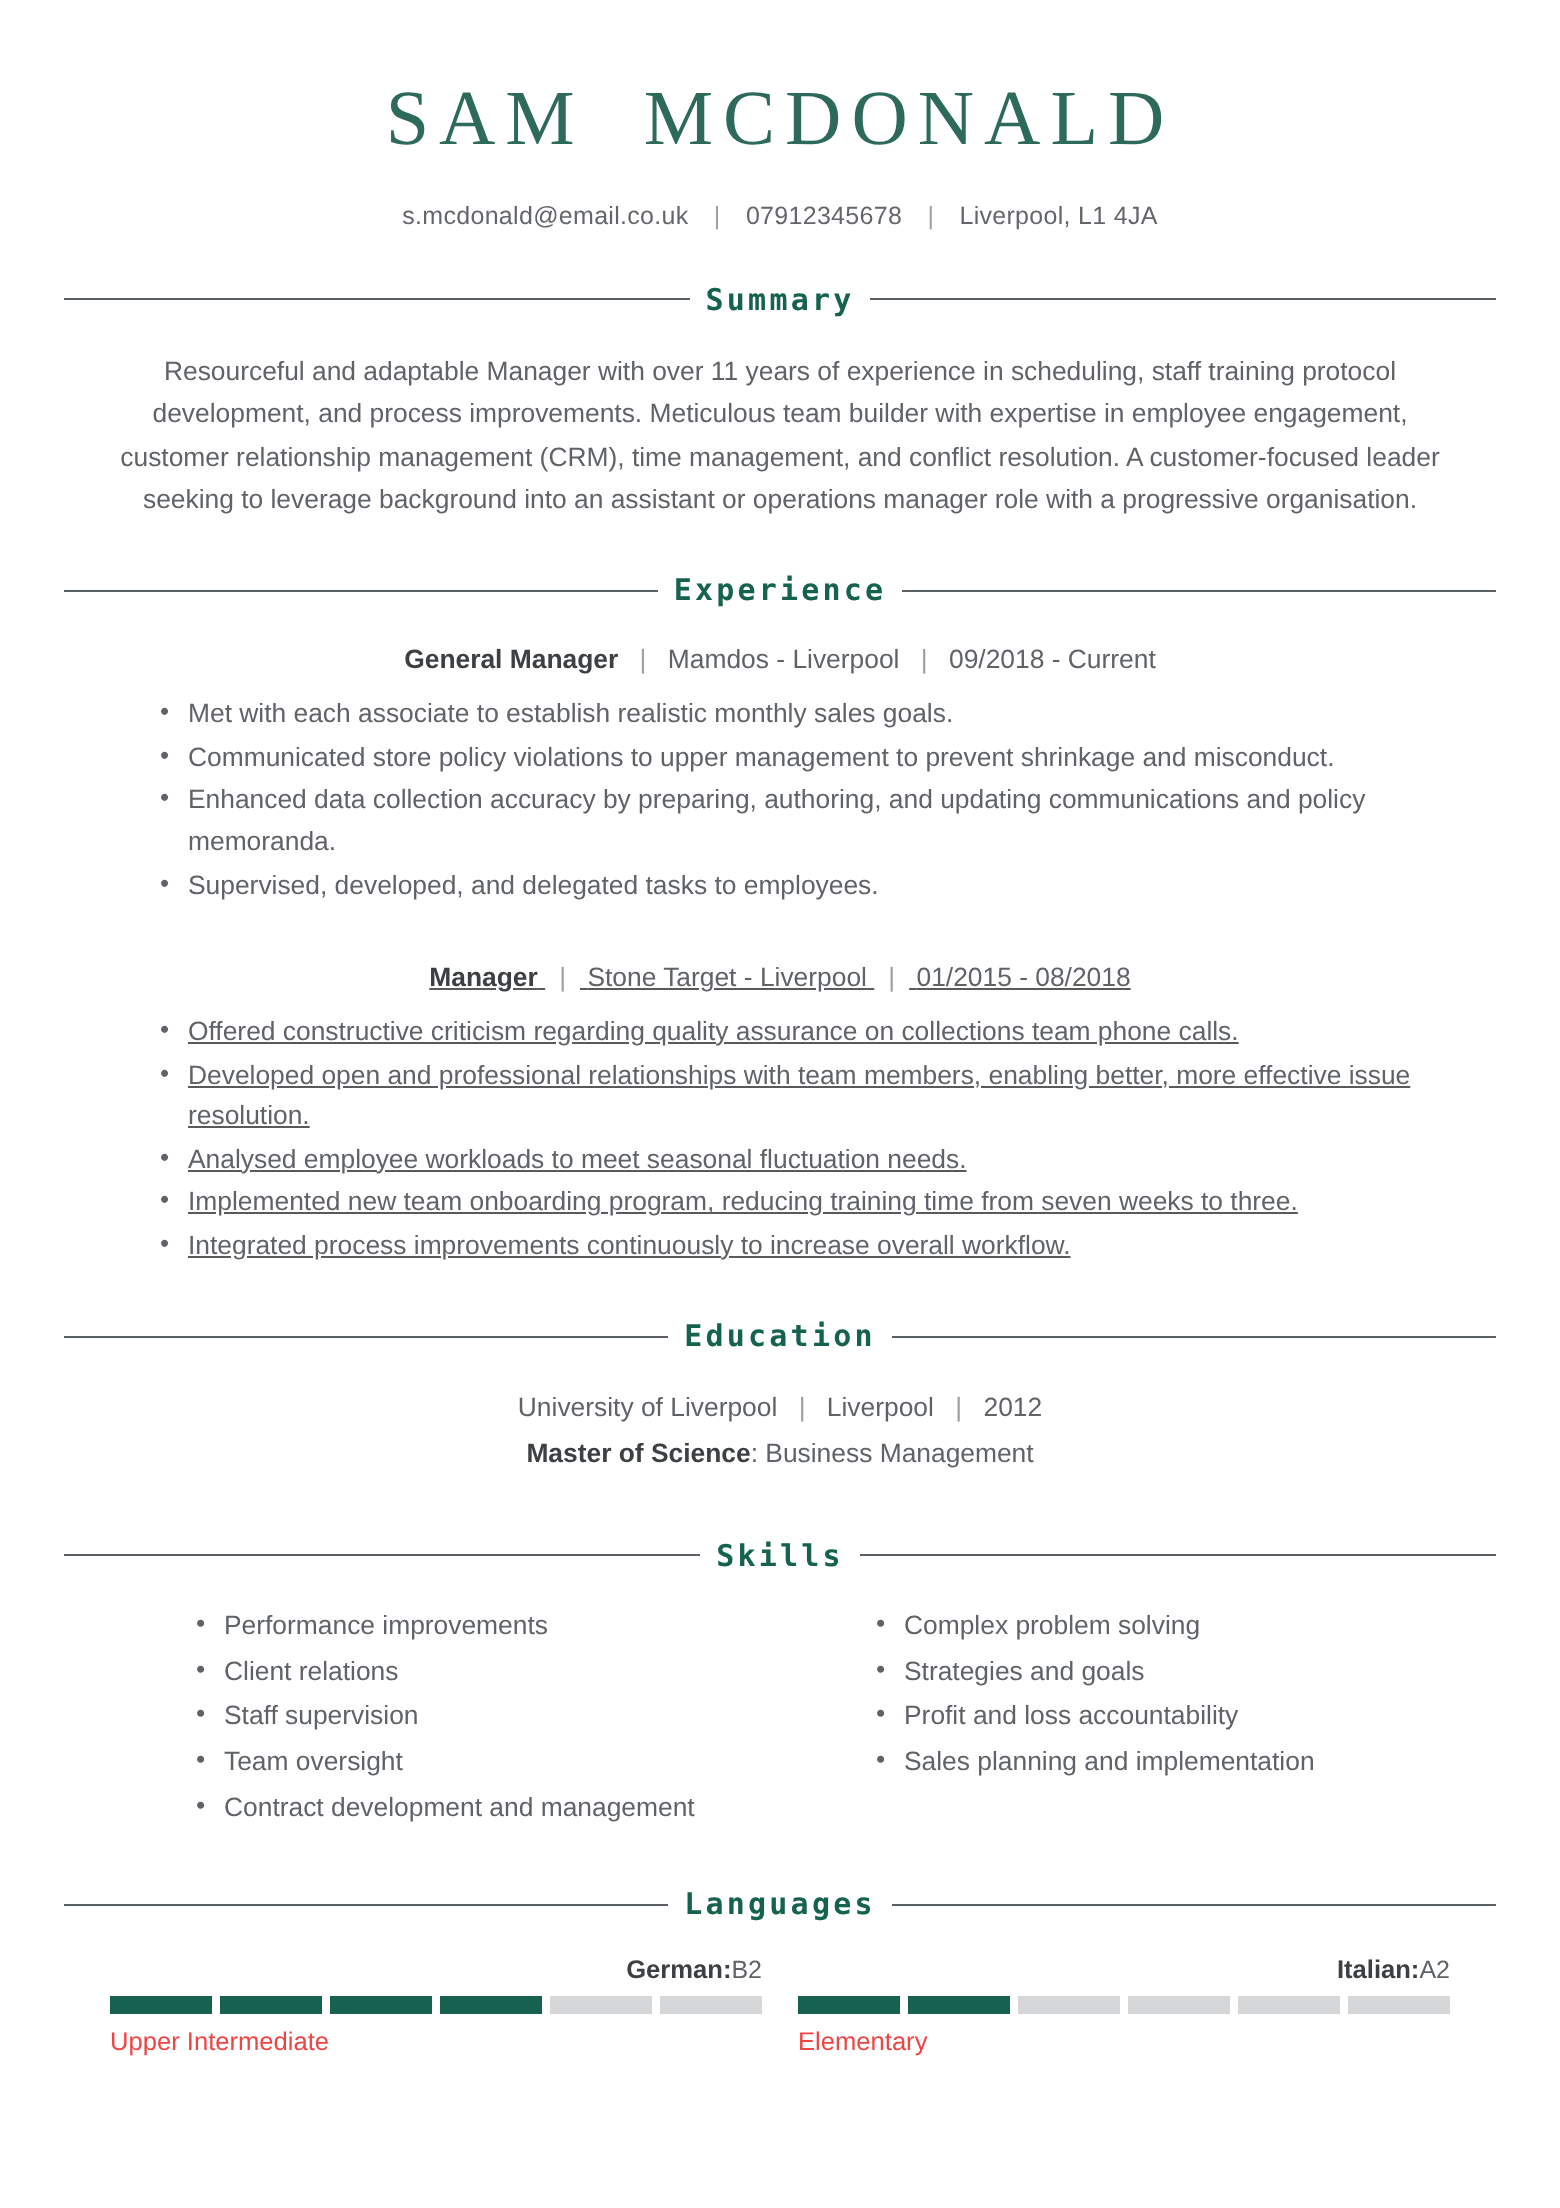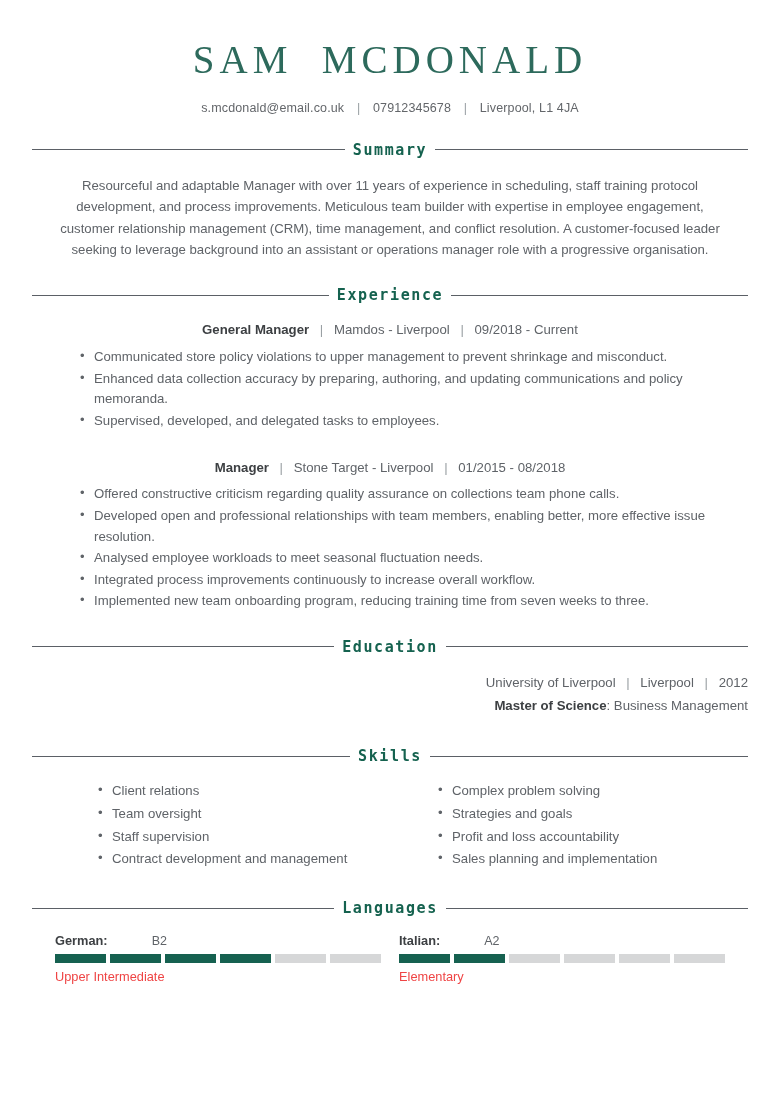--- a/index.html
+++ b/index.html
@@ -122,21 +122,21 @@
     content: "•";
     position: absolute;
     left: 0;
     top: -1px;
     font-size: 13px;
     color: #5f6368;
   }
 
   
   .edu-line {
-    text-align: right;
+    text-align: center;
     font-size: 13.2px;
     color: #5f6368;
     line-height: 1.72;
   }
   .edu-degree strong {
     font-weight: bold;
     color: #3d4043;
   }
 
   
@@ -173,24 +173,23 @@
     display: flex;
     margin-top: 16px;
     padding: 0 23px;
     gap: 18px;
   }
   .lang-block {
     flex: 1 1 50%;
   }
   .lang-top {
     display: flex;
-    justify-content: flex-start;
+    justify-content: flex-end;
     align-items: baseline;
     font-size: 12.8px;
-    gap: 44px;
   }
   .lang-name {
     font-weight: bold;
     color: #3d4043;
   }
   .lang-level-code {
     color: #5f6368;
     font-size: 12.5px;
   }
   .lang-bar {
@@ -244,40 +243,41 @@
 
     <div class="entry">
       <div class="entry-heading">
         <span class="role">General Manager</span>
         <span class="pipe">|</span>
         <span>Mamdos - Liverpool</span>
         <span class="pipe">|</span>
         <span>09/2018 - Current</span>
       </div>
       <ul class="bullets">
+        <li>Met with each associate to establish realistic monthly sales goals.</li>
         <li>Communicated store policy violations to upper management to prevent shrinkage and misconduct.</li>
         <li>Enhanced data collection accuracy by preparing, authoring, and updating communications and policy memoranda.</li>
         <li>Supervised, developed, and delegated tasks to employees.</li>
       </ul>
     </div>
 
-    <div class="entry" style="margin-top:26px;">
+    <div class="entry" style="margin-top:26px;text-decoration:underline;">
       <div class="entry-heading">
         <span class="role">Manager</span>
         <span class="pipe">|</span>
         <span>Stone Target - Liverpool</span>
         <span class="pipe">|</span>
         <span>01/2015 - 08/2018</span>
       </div>
       <ul class="bullets">
         <li>Offered constructive criticism regarding quality assurance on collections team phone calls.</li>
         <li>Developed open and professional relationships with team members, enabling better, more effective issue resolution.</li>
         <li>Analysed employee workloads to meet seasonal fluctuation needs.</li>
+        <li>Implemented new team onboarding program, reducing training time from seven weeks to three.</li>
         <li>Integrated process improvements continuously to increase overall workflow.</li>
-        <li>Implemented new team onboarding program, reducing training time from seven weeks to three.</li>
       </ul>
     </div>
   </div>
 
   <div class="section">
     <div class="section-head" style="">
       <span class="rule"></span>
       <span class="section-title">Education</span>
       <span class="rule"></span>
     </div>
@@ -297,23 +297,24 @@
 
   <div class="section">
     <div class="section-head" style="margin-top:30px;">
       <span class="rule"></span>
       <span class="section-title">Skills</span>
       <span class="rule"></span>
     </div>
     <div class="skills-wrap">
       <div class="skills-col">
         <ul>
+          <li>Performance improvements</li>
           <li>Client relations</li>
+          <li>Staff supervision</li>
           <li>Team oversight</li>
-          <li>Staff supervision</li>
           <li>Contract development and management</li>
         </ul>
       </div>
       <div class="skills-col">
         <ul>
           <li>Complex problem solving</li>
           <li>Strategies and goals</li>
           <li>Profit and loss accountability</li>
           <li>Sales planning and implementation</li>
         </ul>

